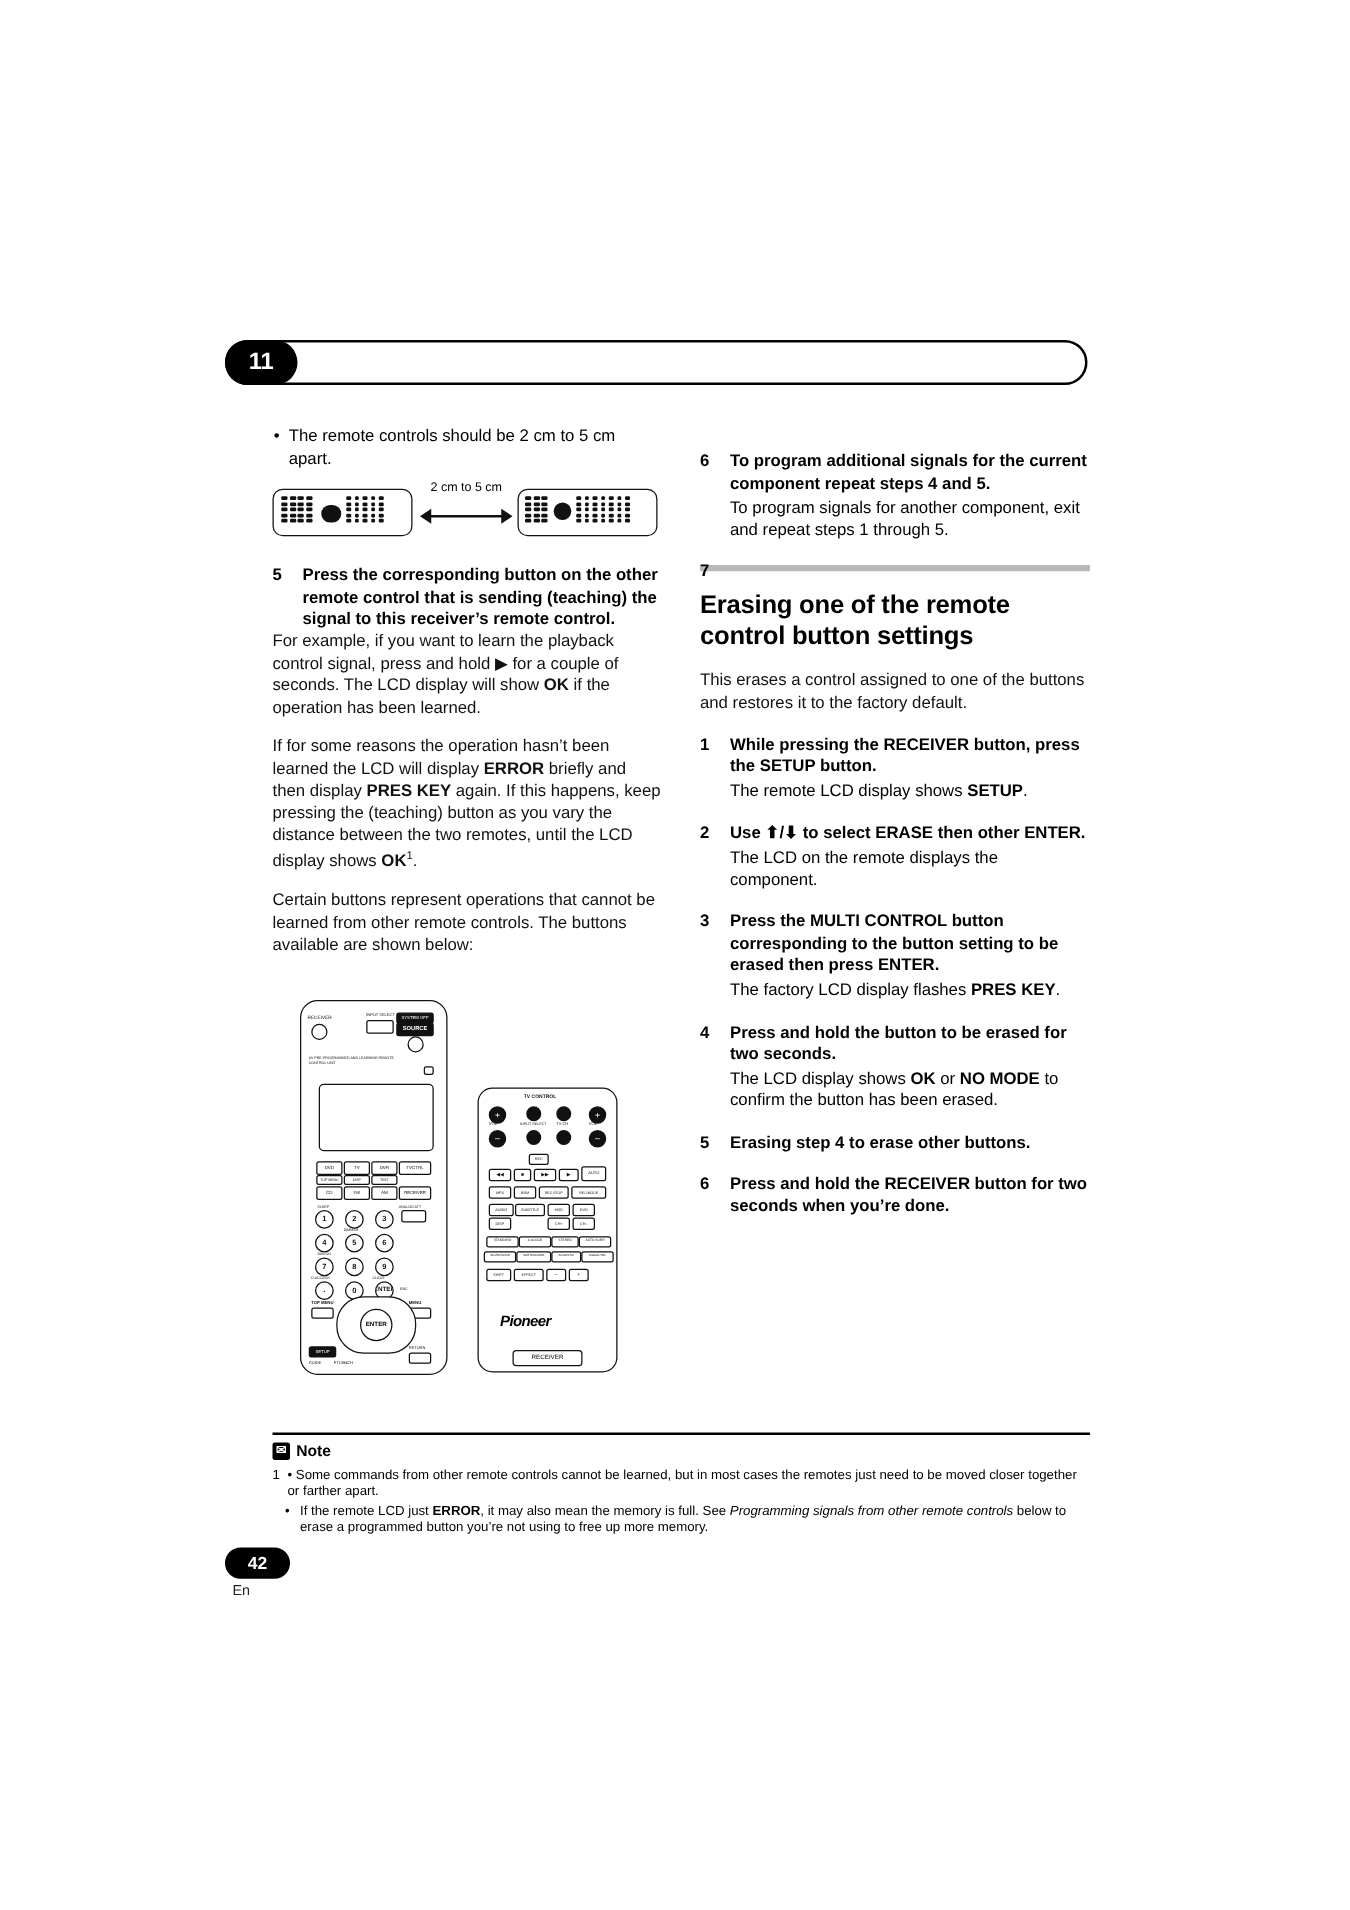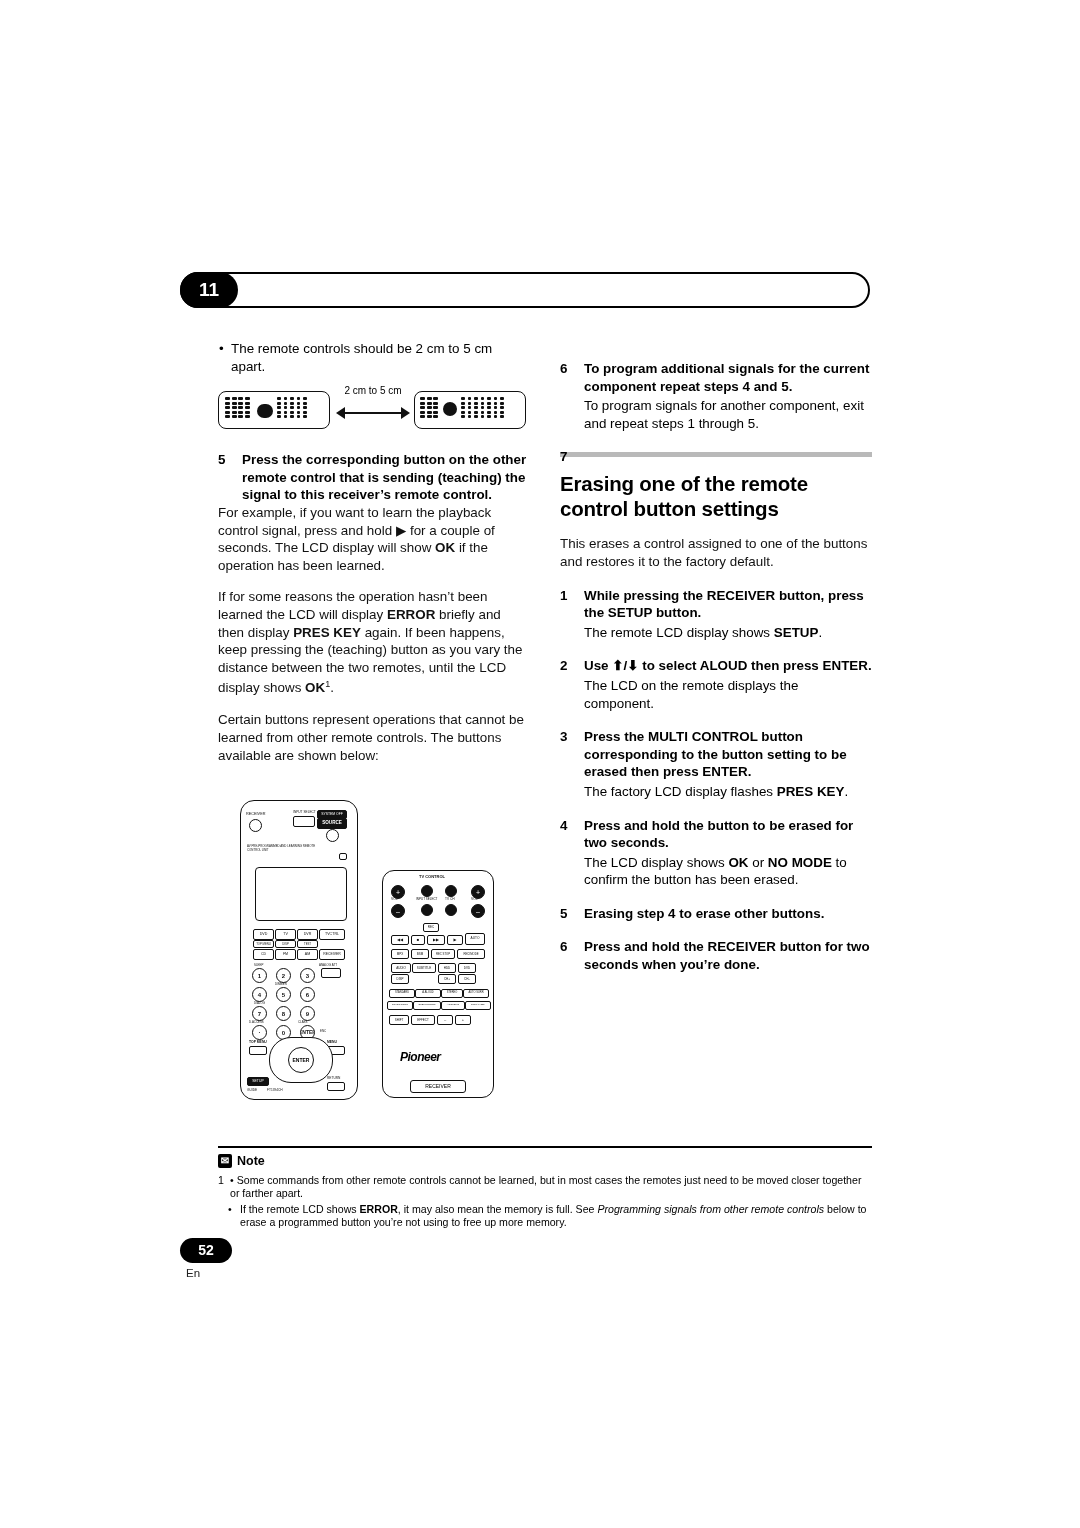--- a/index.html
+++ b/index.html
@@ -537,21 +537,21 @@
     <div class="step">
       <span class="num">5</span>
       <span>Press the corresponding button on the other remote control that is sending (teaching) the signal to this receiver’s remote control.</span>
     </div>
 
     <p class="body">
       <span>For example, if you want to learn the playback control signal, press and hold </span><span>▶</span><span> for a couple of seconds. The LCD display will show </span><b>OK</b><span> if the operation has been learned.</span>
     </p>
 
     <p class="body">
-      <span>If for some reasons the operation hasn’t been learned the LCD will display </span><b>ERROR</b><span> briefly and then display </span><b>PRES KEY</b><span> again. If been happens, keep pressing the (teaching) button as you vary the distance between the two remotes, until the LCD display shows </span><b>OK</b><sup>1</sup><span>.</span>
+      <span>If for some reasons the operation hasn’t been learned the LCD will display </span><b>ERROR</b><span> briefly and then display </span><b>PRES KEY</b><span> again. If this happens, keep pressing the (teaching) button as you vary the distance between the two remotes, until the LCD display shows </span><b>OK</b><sup>1</sup><span>.</span>
     </p>
 
     <p class="body">Certain buttons represent operations that cannot be learned from other remote controls. The buttons available are shown below:</p>
   </div>
 
   <div class="col-right">
 
     <div class="step" style="margin-top:0;">
       <span class="num">6</span>
       <span>To program additional signals for the current component repeat steps 4 and 5.</span>
@@ -571,21 +571,21 @@
     <div class="step">
       <span class="num">1</span>
       <span>While pressing the RECEIVER button, press the SETUP button.</span>
       <div class="step-body">
         <span>The remote LCD display shows </span><b>SETUP</b><span>.</span>
       </div>
     </div>
 
     <div class="step">
       <span class="num">2</span>
-      <span><span>Use </span><span>⬆</span><span>/</span><span>⬇</span><span> to select ALOUD then press ENTER.</span></span>
+      <span><span>Use </span><span>⬆</span><span>/</span><span>⬇</span><span> to select ERASE then other ENTER.</span></span>
       <div class="step-body">The LCD on the remote displays the component.</div>
     </div>
 
     <div class="step">
       <span class="num">3</span>
       <span>Press the MULTI CONTROL button corresponding to the button setting to be erased then press ENTER.</span>
       <div class="step-body">
         <span>The factory LCD display flashes </span><b>PRES KEY</b><span>.</span>
       </div>
     </div>
@@ -742,23 +742,23 @@
       <div class="note-label">Note</div>
     </div>
     <div class="note-body">
       <div class="note-item">
         <span class="mk">1</span>
         <span>•</span>
         <span>Some commands from other remote controls cannot be learned, but in most cases the remotes just need to be moved closer together or farther apart.</span>
       </div>
       <div class="note-item" style="padding-left:22px;">
         <span class="mk" style="left:10px;">•</span>
-        <span>If the remote LCD shows </span><b>ERROR</b><span>, it may also mean the memory is full. See </span><i>Programming signals from other remote controls</i><span> below to erase a programmed button you’re not using to free up more memory.</span>
+        <span>If the remote LCD just </span><b>ERROR</b><span>, it may also mean the memory is full. See </span><i>Programming signals from other remote controls</i><span> below to erase a programmed button you’re not using to free up more memory.</span>
       </div>
     </div>
   </div>
 
   <div class="footer">
-    <div class="page-pill">52</div>
+    <div class="page-pill">42</div>
     <div class="footer-lang">En</div>
   </div>
 
 </div>
 
 </body></html>

